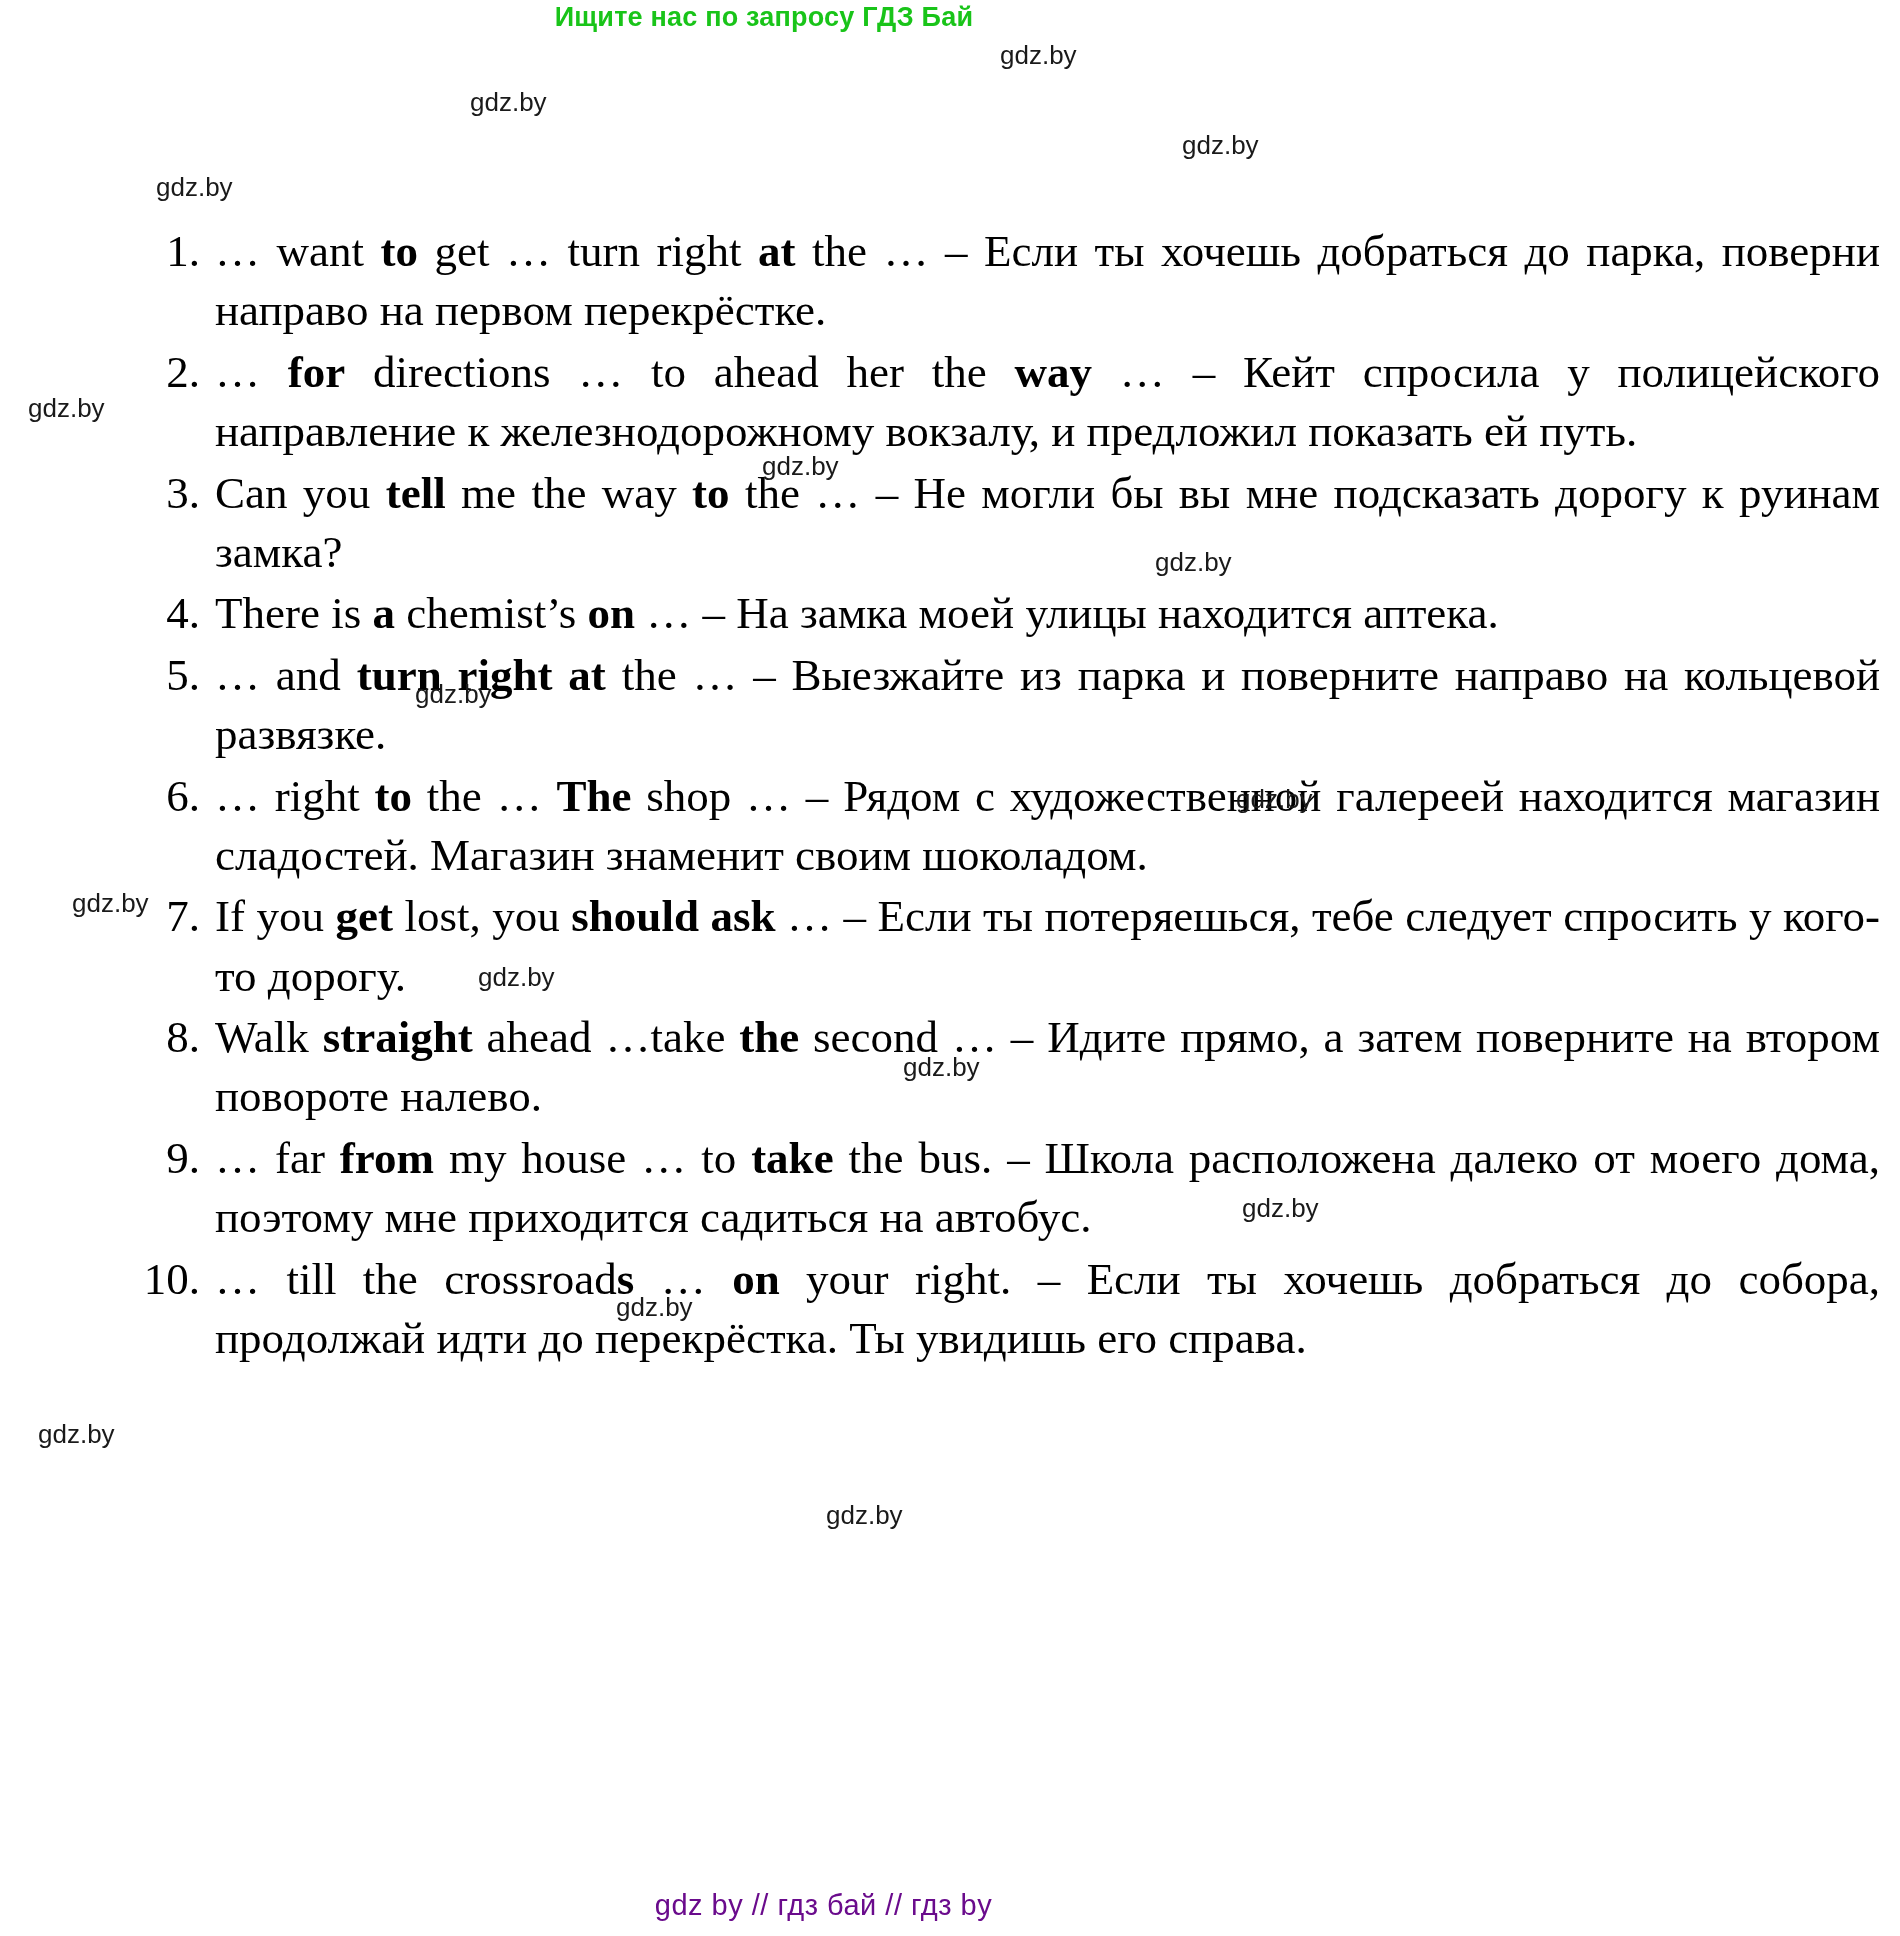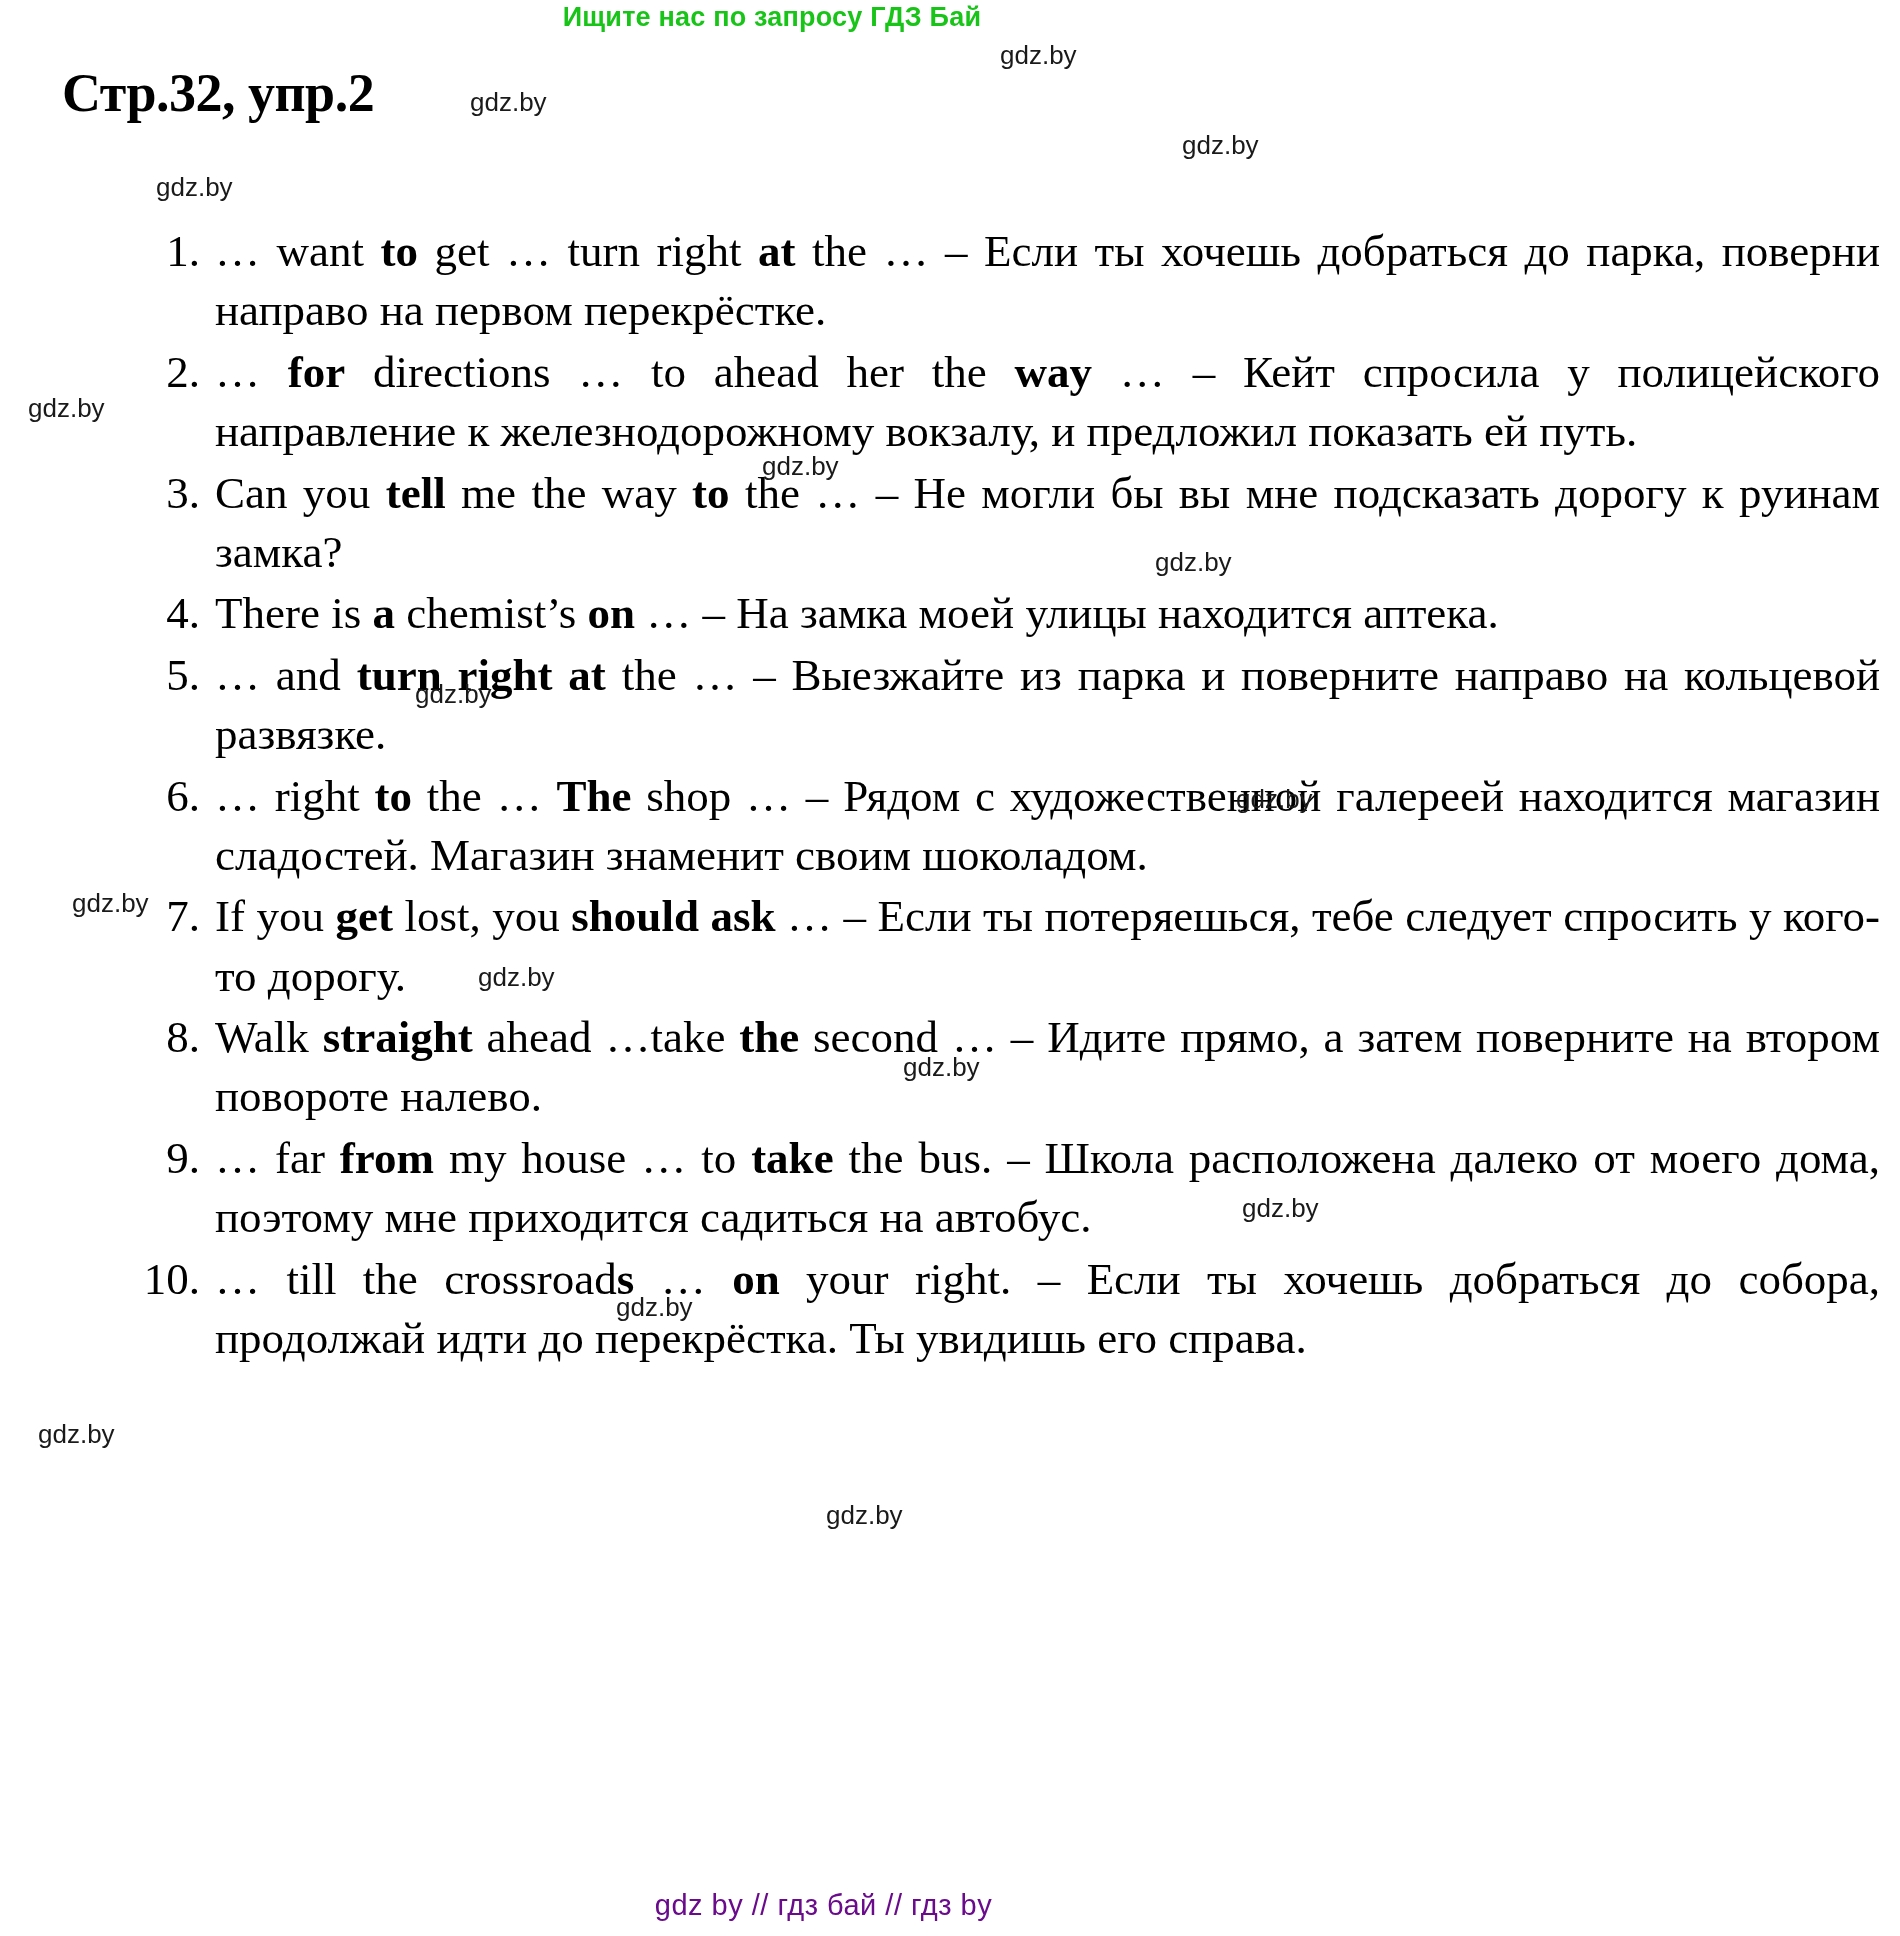--- a/index.html
+++ b/index.html
@@ -21,21 +21,20 @@
     position: absolute;
     top: 2px;
     left: 0;
     width: 1528px;
     text-align: center;
     font-family: "Liberation Sans", sans-serif;
     font-weight: bold;
     font-size: 27px;
     color: #19c419;
     letter-spacing: 0.2px;
-    padding-left: 8px;
   }
 
   
   .sheet {
     position: absolute;
     top: 0; left: 0;
     width: 1900px;
     height: 1936px;
   }
 
@@ -108,21 +107,20 @@
     letter-spacing: 0.5px;
   }
 </style>
 </head>
 <body>
 
 <div class="promo">Ищите нас по запросу ГДЗ Бай</div>
 
 <div class="sheet">
 
-  <div class="title">Стр.32, упр.2</div>
 
 
   <div class="list" id="answer-list">
       <div class="item"><span class="num">1.</span><span><span>… want </span><b>to</b><span> get … turn right </span><b>at</b><span> the … </span></span><span>– </span><span class="ru">Если ты хочешь добраться до парка, поверни направо на первом перекрёстке.</span></div>
       <div class="item"><span class="num">2.</span><span><span>… </span><b>for</b><span> directions … to ahead her the </span><b>way</b><span> … </span></span><span>– </span><span class="ru">Кейт спросила у полицейского направление к железнодорожному вокзалу, и предложил показать ей путь.</span></div>
       <div class="item"><span class="num">3.</span><span><span>Can you </span><b>tell</b><span> me the way </span><b>to</b><span> the … </span></span><span>– </span><span class="ru">Не могли бы вы мне подсказать дорогу к руинам замка?</span></div>
       <div class="item"><span class="num">4.</span><span><span>There is </span><b>a</b><span> chemist’s </span><b>on</b><span> … </span></span><span>– </span><span class="ru">На замка моей улицы находится аптека.</span></div>
       <div class="item"><span class="num">5.</span><span><span>… and </span><b>turn right at</b><span> the … </span></span><span>– </span><span class="ru">Выезжайте из парка и поверните направо на кольцевой развязке.</span></div>
       <div class="item"><span class="num">6.</span><span><span>… right </span><b>to</b><span> the … </span><b>The</b><span> shop … </span></span><span>– </span><span class="ru">Рядом с художественной галереей находится магазин сладостей. Магазин знаменит своим шоколадом.</span></div>
       <div class="item"><span class="num">7.</span><span><span>If you </span><b>get</b><span> lost, you </span><b>should ask</b><span> … </span></span><span>– </span><span class="ru">Если ты потеряешься, тебе следует спросить у кого-то дорогу.</span></div>

